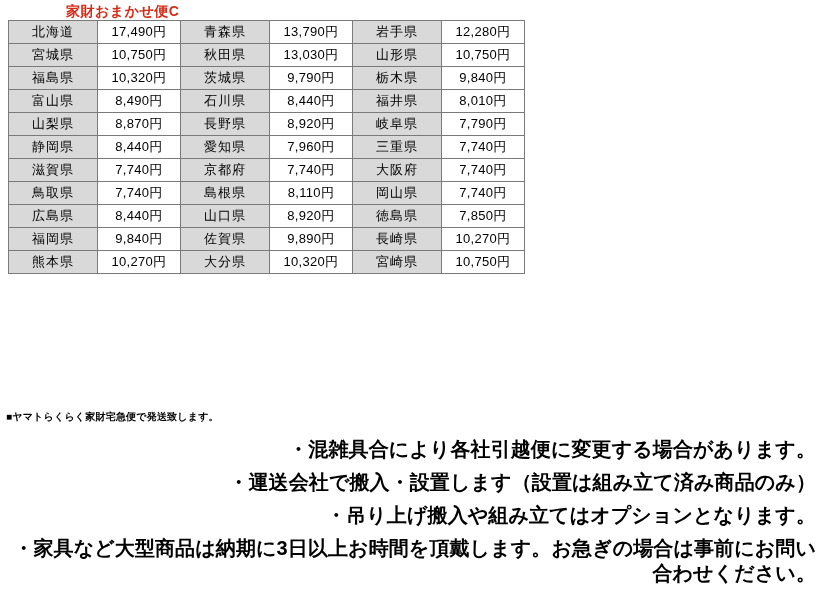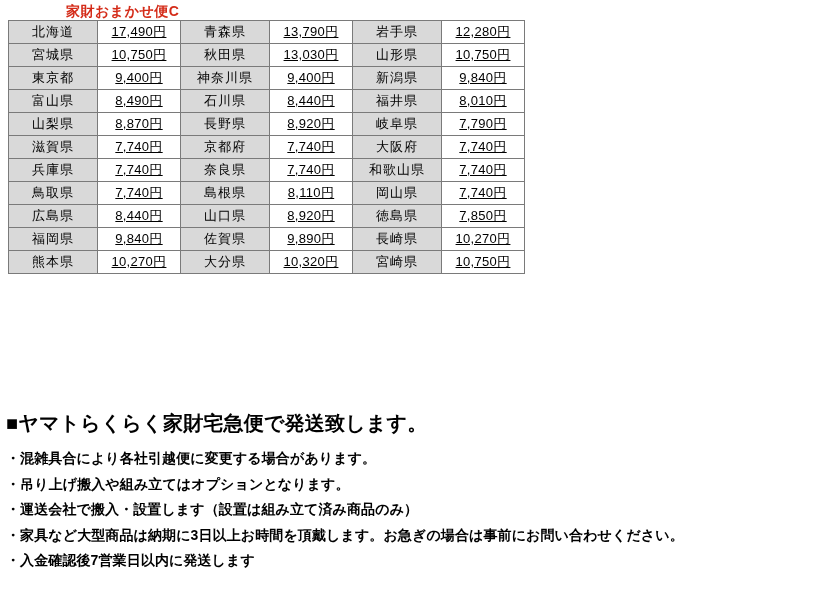--- a/index.html
+++ b/index.html
@@ -42,47 +42,47 @@
   }
   #fee-table td.pref {
     background: #d9d9d9;
     width: 88px;
     letter-spacing: 1px;
   }
   #fee-table td.price {
     background: #ffffff;
     width: 82px;
     letter-spacing: 0.3px;
-    text-decoration: underline;
   }
   #fee-table td.blank {
     background: #ffffff;
     border: 1px solid #7a7a7a;
   }
   #fee-table td.empty-pref {
     background: #ffffff;
   }
   #notes {
     position: absolute;
     left: 6px;
     top: 410px;
     width: 810px;
   }
   .note-head {
-    font-size: 20px;
+    font-size: 10px;
     font-weight: 700;
     margin-bottom: 13px;
     letter-spacing: 0.2px;
   }
   .note-line {
-    font-size: 14px;
+    font-size: 20px;
     font-weight: 700;
     margin-bottom: 8px;
     letter-spacing: 0.1px;
     line-height: 1.25;
+    text-align: right;
   }
 </style>
 </head>
 <body>
 
 <div id="title">家財おまかせ便C</div>
 
 <table id="fee-table">
   <tbody>
       <tr>
@@ -95,57 +95,57 @@
       </tr>
       <tr>
         <td class="pref">宮城県</td>
         <td class="price">10,750円</td>
         <td class="pref">秋田県</td>
         <td class="price">13,030円</td>
         <td class="pref">山形県</td>
         <td class="price">10,750円</td>
       </tr>
       <tr>
-        <td class="pref">東京都</td>
-        <td class="price">9,400円</td>
-        <td class="pref">神奈川県</td>
-        <td class="price">9,400円</td>
-        <td class="pref">新潟県</td>
+        <td class="pref">福島県</td>
+        <td class="price">10,320円</td>
+        <td class="pref">茨城県</td>
+        <td class="price">9,790円</td>
+        <td class="pref">栃木県</td>
         <td class="price">9,840円</td>
       </tr>
       <tr>
         <td class="pref">富山県</td>
         <td class="price">8,490円</td>
         <td class="pref">石川県</td>
         <td class="price">8,440円</td>
         <td class="pref">福井県</td>
         <td class="price">8,010円</td>
       </tr>
       <tr>
         <td class="pref">山梨県</td>
         <td class="price">8,870円</td>
         <td class="pref">長野県</td>
         <td class="price">8,920円</td>
         <td class="pref">岐阜県</td>
         <td class="price">7,790円</td>
       </tr>
       <tr>
+        <td class="pref">静岡県</td>
+        <td class="price">8,440円</td>
+        <td class="pref">愛知県</td>
+        <td class="price">7,960円</td>
+        <td class="pref">三重県</td>
+        <td class="price">7,740円</td>
+      </tr>
+      <tr>
         <td class="pref">滋賀県</td>
         <td class="price">7,740円</td>
         <td class="pref">京都府</td>
         <td class="price">7,740円</td>
         <td class="pref">大阪府</td>
-        <td class="price">7,740円</td>
-      </tr>
-      <tr>
-        <td class="pref">兵庫県</td>
-        <td class="price">7,740円</td>
-        <td class="pref">奈良県</td>
-        <td class="price">7,740円</td>
-        <td class="pref">和歌山県</td>
         <td class="price">7,740円</td>
       </tr>
       <tr>
         <td class="pref">鳥取県</td>
         <td class="price">7,740円</td>
         <td class="pref">島根県</td>
         <td class="price">8,110円</td>
         <td class="pref">岡山県</td>
         <td class="price">7,740円</td>
       </tr>
@@ -173,19 +173,19 @@
         <td class="pref">宮崎県</td>
         <td class="price">10,750円</td>
       </tr>
     </tbody>
 </table>
 
 <div id="notes">
   <div class="note-head">■ヤマトらくらく家財宅急便で発送致します。</div>
   <div id="note-lines">
       <div class="note-line">・混雑具合により各社引越便に変更する場合があります。</div>
+      <div class="note-line">・運送会社で搬入・設置します（設置は組み立て済み商品のみ）</div>
       <div class="note-line">・吊り上げ搬入や組み立てはオプションとなります。</div>
-      <div class="note-line">・運送会社で搬入・設置します（設置は組み立て済み商品のみ）</div>
       <div class="note-line">・家具など大型商品は納期に3日以上お時間を頂戴します。お急ぎの場合は事前にお問い合わせください。</div>
       <div class="note-line">・入金確認後7営業日以内に発送します</div>
     </div>
 
 </div>
 
 </body></html>

